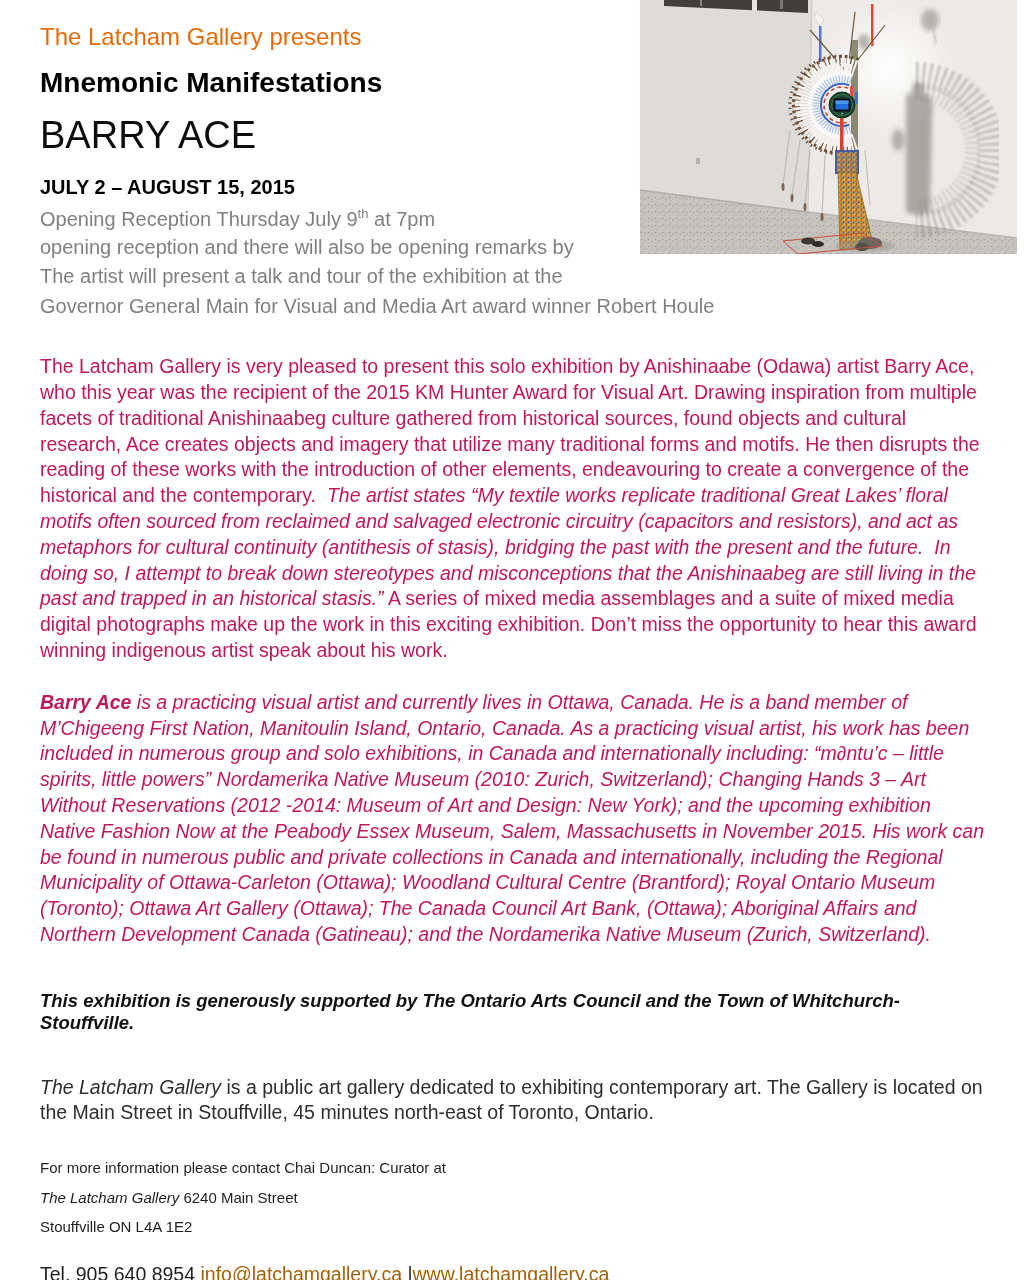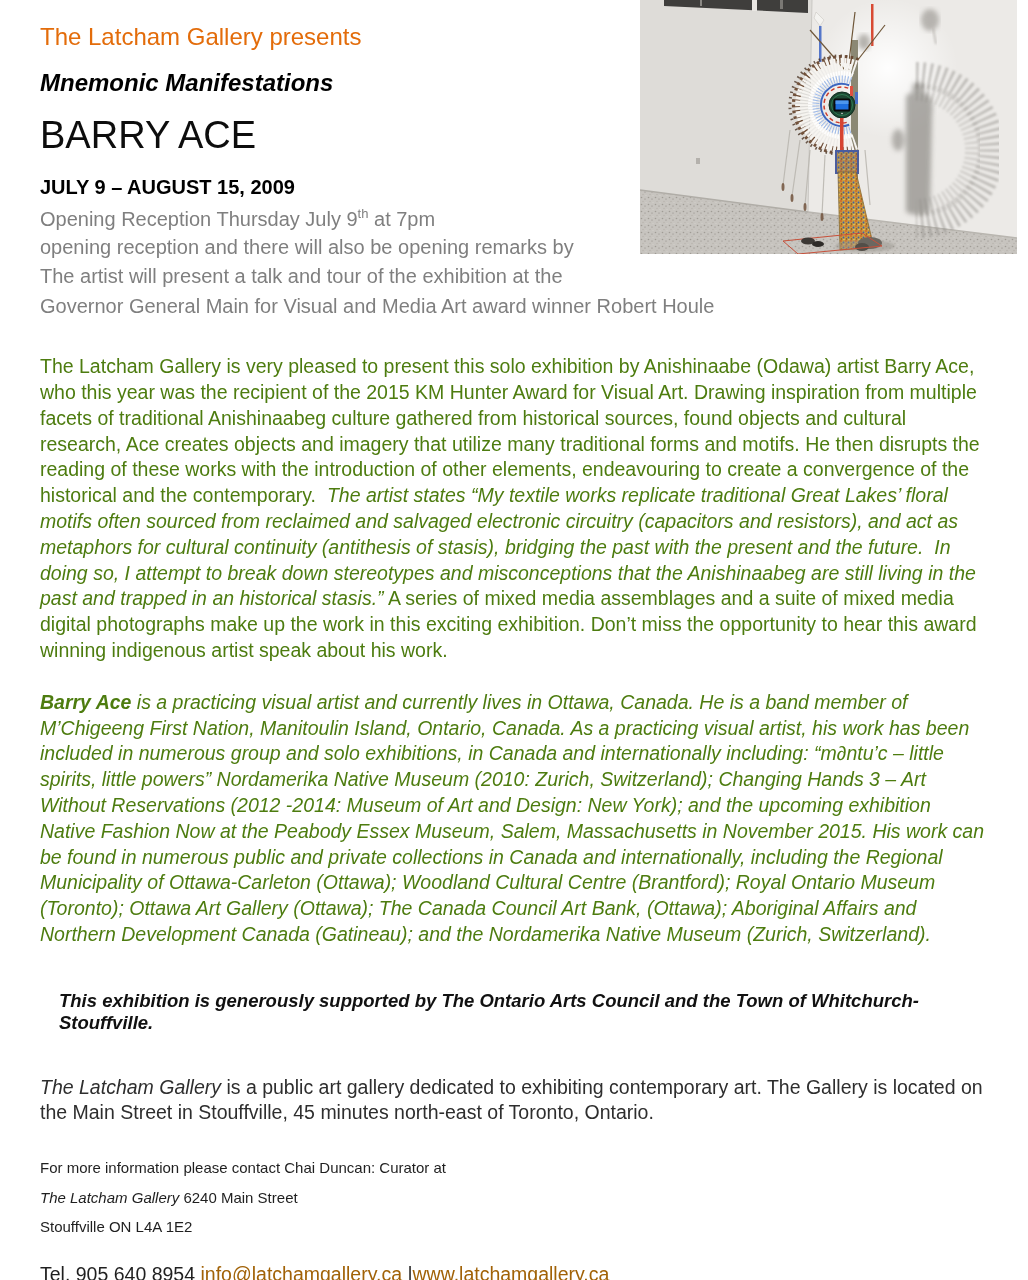--- a/index.html
+++ b/index.html
@@ -4,32 +4,32 @@
 <style>
   html,body{margin:0;padding:0;background:#ffffff;}
   .page{
     position:relative;width:1017px;height:1280px;background:#fff;
     font-family:"Liberation Sans",sans-serif;box-sizing:border-box;
     padding:22px 24px 0 40px;overflow:hidden;color:#3c3c3c;
   }
   .photo{position:absolute;top:0;right:0;width:377px;height:254px;margin:0;}
   .photo svg{display:block;}
   .kicker{color:#E36C0A;font-size:24px;line-height:30px;}
-  .title{font-size:24px;line-height:46px;font-weight:bold;font-style:italic;color:#000;margin:8px 0 0 0;}
+  .title{font-size:28px;line-height:46px;font-weight:bold;color:#000;margin:8px 0 0 0;}
   .artist{font-size:38px;line-height:50px;margin-top:4px;color:#0d0d0d;font-weight:400;}
   .dates{margin-top:14px;font-size:20px;font-weight:bold;color:#000;line-height:26px;}
   .reception{font-size:20px;font-weight:normal;color:#7f7f7f;line-height:28px;}
   .reception sup{font-size:13px;}
   .note{font-size:20px;color:#7f7f7f;line-height:29.5px;}
-  .body{font-size:19.5px;color:#4d7c0f;line-height:25.8px;white-space:pre-wrap;margin:0;width:950px;}
+  .body{font-size:19.5px;color:#be185d;line-height:25.8px;white-space:pre-wrap;margin:0;width:950px;}
   .intro{margin-top:33px;}
   .bio{margin-top:26px;font-style:italic;}
   .i{font-style:italic;}
   .b{font-weight:bold;}
-  .support{margin-top:42px;margin-bottom:0;font-size:18.5px;font-weight:bold;font-style:italic;color:#111;width:950px;white-space:pre-wrap;margin-left:19px;}
+  .support{margin-top:42px;margin-bottom:0;font-size:18.5px;font-weight:bold;font-style:italic;color:#111;width:950px;white-space:pre-wrap;}
   .about{margin-top:41px;color:#2e2e2e;}
   .contact{margin-top:27px;font-size:15px;color:#1f1f1f;line-height:29.5px;}
   .tel{margin-top:21px;font-size:19.5px;color:#1f1f1f;white-space:pre-wrap;}
   .link{color:#a16207;text-decoration:underline;cursor:pointer;}
 </style>
 </head>
 <body>
 
 <div class="page">
 
@@ -151,21 +151,21 @@
         <ellipse cx="168" cy="241" rx="7" ry="3.5" fill="#3c3935"></ellipse>
         <ellipse cx="178" cy="244" rx="6" ry="3" fill="#2e2b28"></ellipse>
       </g>
     </svg>
   </figure>
 
   <header>
     <div class="kicker">The Latcham Gallery presents</div>
     <h1 class="title">Mnemonic Manifestations</h1>
     <div class="artist">BARRY ACE</div>
-    <div class="dates">JULY 9 – AUGUST 15, 2009</div>
+    <div class="dates">JULY 2 – AUGUST 15, 2015</div>
     <div class="reception"><span>Opening Reception Thursday July 9</span><sup>th</sup><span> at 7pm</span></div>
     <div class="note">opening reception and there will also be opening remarks by</div>
     <div class="note">The artist will present a talk and tour of the exhibition at the</div>
     <div class="note">Governor General Main for Visual and Media Art award winner Robert Houle</div>
   </header>
 
   <main>
     <p class="body intro"><span>The Latcham Gallery is very pleased to present this solo exhibition by Anishinaabe (Odawa) artist Barry Ace, who this year was the recipient of the 2015 KM Hunter Award for Visual Art. Drawing inspiration from multiple facets of traditional Anishinaabeg culture gathered from historical sources, found objects and cultural research, Ace creates objects and imagery that utilize many traditional forms and motifs. He then disrupts the reading of these works with the introduction of other elements, endeavouring to create a convergence of the historical and the contemporary.  </span><span class="i">The artist states “My textile works replicate traditional Great Lakes’ floral motifs often sourced from reclaimed and salvaged electronic circuitry (capacitors and resistors), and act as metaphors for cultural continuity (antithesis of stasis), bridging the past with the present and the future.  In doing so, I attempt to break down stereotypes and misconceptions that the Anishinaabeg are still living in the past and trapped in an historical stasis.”</span><span> A series of mixed media assemblages and a suite of mixed media digital photographs make up the work in this exciting exhibition. Don’t miss the opportunity to hear this award winning indigenous artist speak about his work.</span></p>
 
     <p class="body bio"><span class="b">Barry Ace</span><span> is a practicing visual artist and currently lives in Ottawa, Canada. He is a band member of M’Chigeeng First Nation, Manitoulin Island, Ontario, Canada. As a practicing visual artist, his work has been included in numerous group and solo exhibitions, in Canada and internationally including: “m∂ntu’c – little spirits, little powers” Nordamerika Native Museum (2010: Zurich, Switzerland); Changing Hands 3 – Art Without Reservations (2012 -2014: Museum of Art and Design: New York); and the upcoming exhibition Native Fashion Now at the Peabody Essex Museum, Salem, Massachusetts in November 2015. His work can be found in numerous public and private collections in Canada and internationally, including the Regional Municipality of Ottawa-Carleton (Ottawa); Woodland Cultural Centre (Brantford); Royal Ontario Museum (Toronto); Ottawa Art Gallery (Ottawa); The Canada Council Art Bank, (Ottawa); Aboriginal Affairs and Northern Development Canada (Gatineau); and the Nordamerika Native Museum (Zurich, Switzerland).</span></p>

